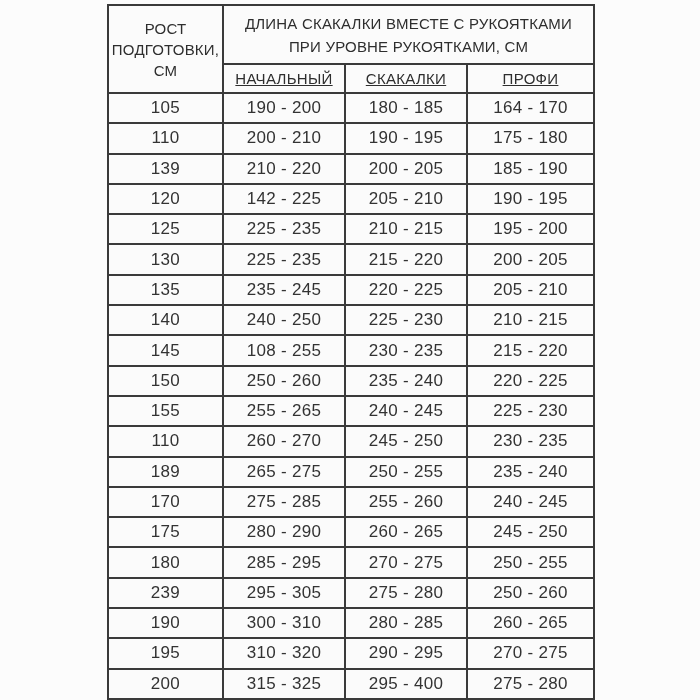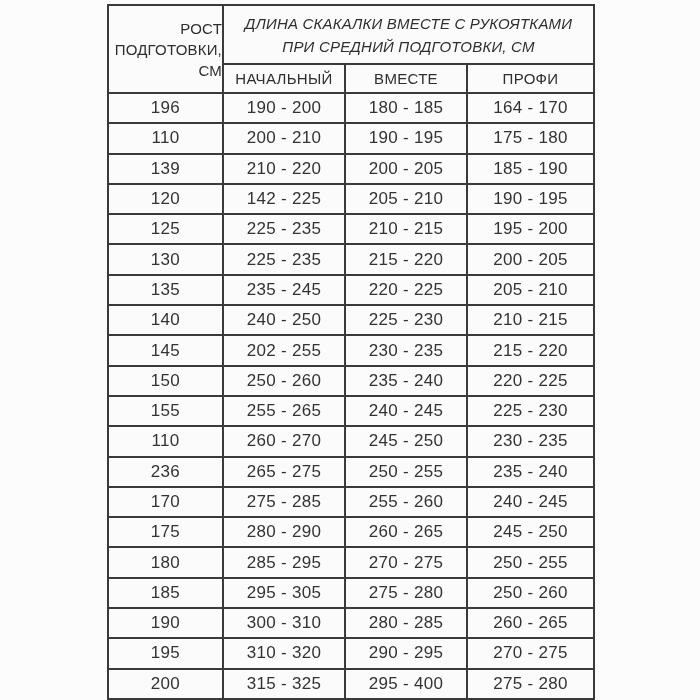--- a/index.html
+++ b/index.html
@@ -22,35 +22,34 @@
     text-align: center;
     vertical-align: middle;
     padding: 0;
     overflow: hidden;
   }
   th.corner-header {
     font-size: 15px;
     line-height: 21px;
     color: #2e2e2e;
     letter-spacing: 0.2px;
-    text-align: right;
   }
   th.group-header {
     height: 57px;
     font-size: 15px;
     line-height: 23px;
     color: #2e2e2e;
     letter-spacing: 0.2px;
-    font-style: italic;
   }
   th.level-header {
     height: 27px;
     font-size: 15px;
     color: #2e2e2e;
     letter-spacing: 0.3px;
+    text-decoration: underline;
   }
   .rope-table td {
     height: 28.3px;
     font-size: 17px;
     color: #333333;
     letter-spacing: 0.3px;
   }
 </style>
 </head>
 <body>
@@ -64,33 +63,33 @@
   </colgroup>
   <thead>
     <tr>
       <th rowspan="2" class="corner-header">
         <div>РОСТ</div>
         <div>ПОДГОТОВКИ,</div>
         <div>СМ</div>
       </th>
       <th colspan="3" class="group-header">
         <div>ДЛИНА СКАКАЛКИ ВМЕСТЕ С РУКОЯТКАМИ</div>
-        <div>ПРИ СРЕДНИЙ ПОДГОТОВКИ, СМ</div>
+        <div>ПРИ УРОВНЕ РУКОЯТКАМИ, СМ</div>
       </th>
     </tr>
     <tr>
       <th class="level-header">НАЧАЛЬНЫЙ</th>
-      <th class="level-header">ВМЕСТЕ</th>
+      <th class="level-header">СКАКАЛКИ</th>
       <th class="level-header">ПРОФИ</th>
     </tr>
   </thead>
   <tbody>
 
   <tr>
-      <td>196</td>
+      <td>105</td>
       <td>190 - 200</td>
       <td>180 - 185</td>
       <td>164 - 170</td>
     </tr>
       <tr>
       <td>110</td>
       <td>200 - 210</td>
       <td>190 - 195</td>
       <td>175 - 180</td>
     </tr>
@@ -125,21 +124,21 @@
       <td>205 - 210</td>
     </tr>
       <tr>
       <td>140</td>
       <td>240 - 250</td>
       <td>225 - 230</td>
       <td>210 - 215</td>
     </tr>
       <tr>
       <td>145</td>
-      <td>202 - 255</td>
+      <td>108 - 255</td>
       <td>230 - 235</td>
       <td>215 - 220</td>
     </tr>
       <tr>
       <td>150</td>
       <td>250 - 260</td>
       <td>235 - 240</td>
       <td>220 - 225</td>
     </tr>
       <tr>
@@ -148,21 +147,21 @@
       <td>240 - 245</td>
       <td>225 - 230</td>
     </tr>
       <tr>
       <td>110</td>
       <td>260 - 270</td>
       <td>245 - 250</td>
       <td>230 - 235</td>
     </tr>
       <tr>
-      <td>236</td>
+      <td>189</td>
       <td>265 - 275</td>
       <td>250 - 255</td>
       <td>235 - 240</td>
     </tr>
       <tr>
       <td>170</td>
       <td>275 - 285</td>
       <td>255 - 260</td>
       <td>240 - 245</td>
     </tr>
@@ -172,21 +171,21 @@
       <td>260 - 265</td>
       <td>245 - 250</td>
     </tr>
       <tr>
       <td>180</td>
       <td>285 - 295</td>
       <td>270 - 275</td>
       <td>250 - 255</td>
     </tr>
       <tr>
-      <td>185</td>
+      <td>239</td>
       <td>295 - 305</td>
       <td>275 - 280</td>
       <td>250 - 260</td>
     </tr>
       <tr>
       <td>190</td>
       <td>300 - 310</td>
       <td>280 - 285</td>
       <td>260 - 265</td>
     </tr>

